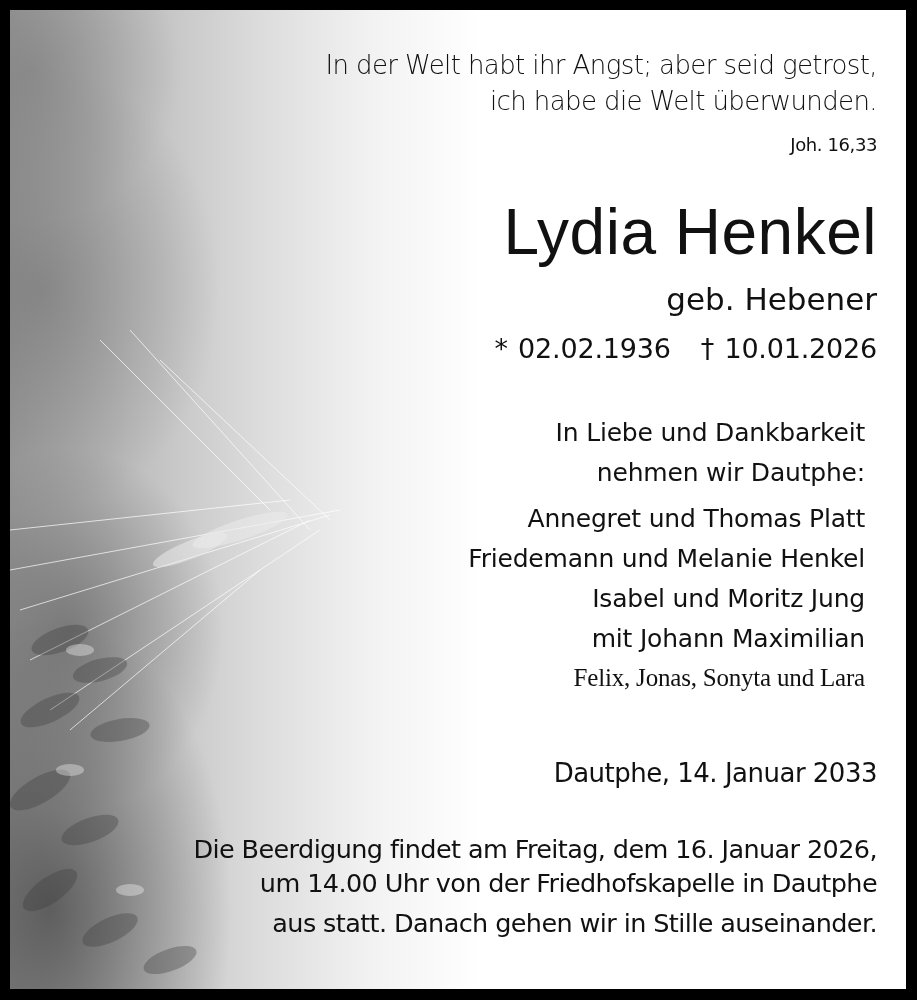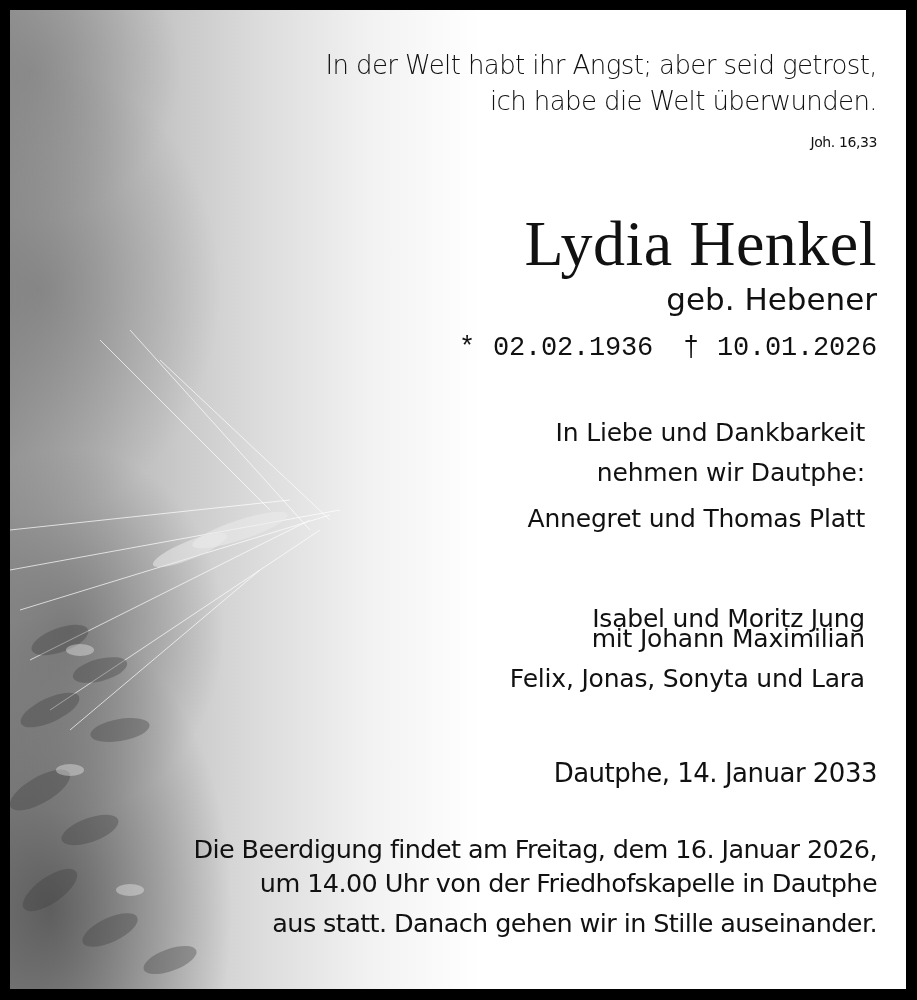--- a/index.html
+++ b/index.html
@@ -16,22 +16,22 @@
       radial-gradient(ellipse 240px 300px at 30px 280px, rgba(110,110,110,0.55), rgba(110,110,110,0) 75%),
       radial-gradient(ellipse 200px 200px at 20px 60px, rgba(120,120,120,0.55), rgba(120,120,120,0) 75%),
       linear-gradient(90deg, #9a9a9a 0px, #bdbdbd 120px, #dcdcdc 250px, #f2f2f2 360px, #ffffff 470px, #ffffff 100%);
   }
   .bg svg { position: absolute; left: 0; top: 0; }
   .t {
     position: absolute; right: 29px; white-space: nowrap; color: #111;
     font-family: "DejaVu Sans", sans-serif; text-align: right; letter-spacing: -0.3px;
   }
   .quote { font-size: 26px; letter-spacing: -0.6px; font-weight: 300; }
-  .ref { font-size: 14px; letter-spacing: -0.4px; text-align: center; }
-  .name { font-family: Liberation Serif, serif; font-size: 64px; letter-spacing: 0.5px; color: #111; margin-top: 12px; }
+  .ref { font-size: 18px; letter-spacing: -0.4px; text-align: center; }
+  .name { font-family: Liberation Sans, sans-serif; font-size: 64px; letter-spacing: 0.5px; color: #111; }
   .birthname { font-size: 31px; letter-spacing: 0; }
   .dates { font-size: 27px; letter-spacing: -0.2px; word-spacing: 2px; }
   .dates .gap { display: inline-block; width: 30px; }
   .fam { font-size: 25px; right: 41px; letter-spacing: -0.2px; }
   .place { font-size: 26px; letter-spacing: -0.5px; }
   .funeral { font-size: 25.5px; letter-spacing: -0.6px; }
 </style>
 </head>
 <body>
 
@@ -71,30 +71,31 @@
       </g>
     </svg>
   </div>
 
   <div class="t quote" style="top:40px;">In der Welt habt ihr Angst; aber seid getrost,</div>
   <div class="t quote" style="top:76px;margin-left:31px;">ich habe die Welt überwunden.</div>
   <div class="t ref" style="top:124px;">Joh. 16,33</div>
 
   <div class="t name" style="top:185px;">Lydia Henkel</div>
   <div class="t birthname" style="top:271px;">geb. Hebener</div>
-  <div class="t dates" style="top:323px;font-family:Liberation Mono, monospace;">
+  <div class="t dates" style="top:323px;">
     <span>* 02.02.1936</span><span class="gap"></span><span>† 10.01.2026</span>
   </div>
 
   <div class="t fam" style="top:408px;">In Liebe und Dankbarkeit</div>
   <div class="t fam" style="top:448px;">nehmen wir Dautphe:</div>
 
   <div class="t fam" style="top:494px;">Annegret und Thomas Platt</div>
-  <div class="t fam" style="top:574px;margin-top:20px;">Isabel und Moritz Jung</div>
+  <div class="t fam" style="top:534px;">Friedemann und Melanie Henkel</div>
+  <div class="t fam" style="top:574px;">Isabel und Moritz Jung</div>
   <div class="t fam" style="top:614px;">mit Johann Maximilian</div>
-  <div class="t fam" style="top:654px;">Felix, Jonas, Sonyta und Lara</div>
+  <div class="t fam" style="top:654px;font-family:Liberation Serif, serif;">Felix, Jonas, Sonyta und Lara</div>
 
   <div class="t place" style="top:748px;">Dautphe, 14. Januar 2033</div>
 
   <div class="t funeral" style="top:824px;">Die Beerdigung findet am Freitag, dem 16. Januar 2026,</div>
   <div class="t funeral" style="top:858px;">um 14.00 Uhr von der Friedhofskapelle in Dautphe</div>
   <div class="t funeral" style="top:898px;">aus statt. Danach gehen wir in Stille auseinander.</div>
 </div>
 
 </body></html>

